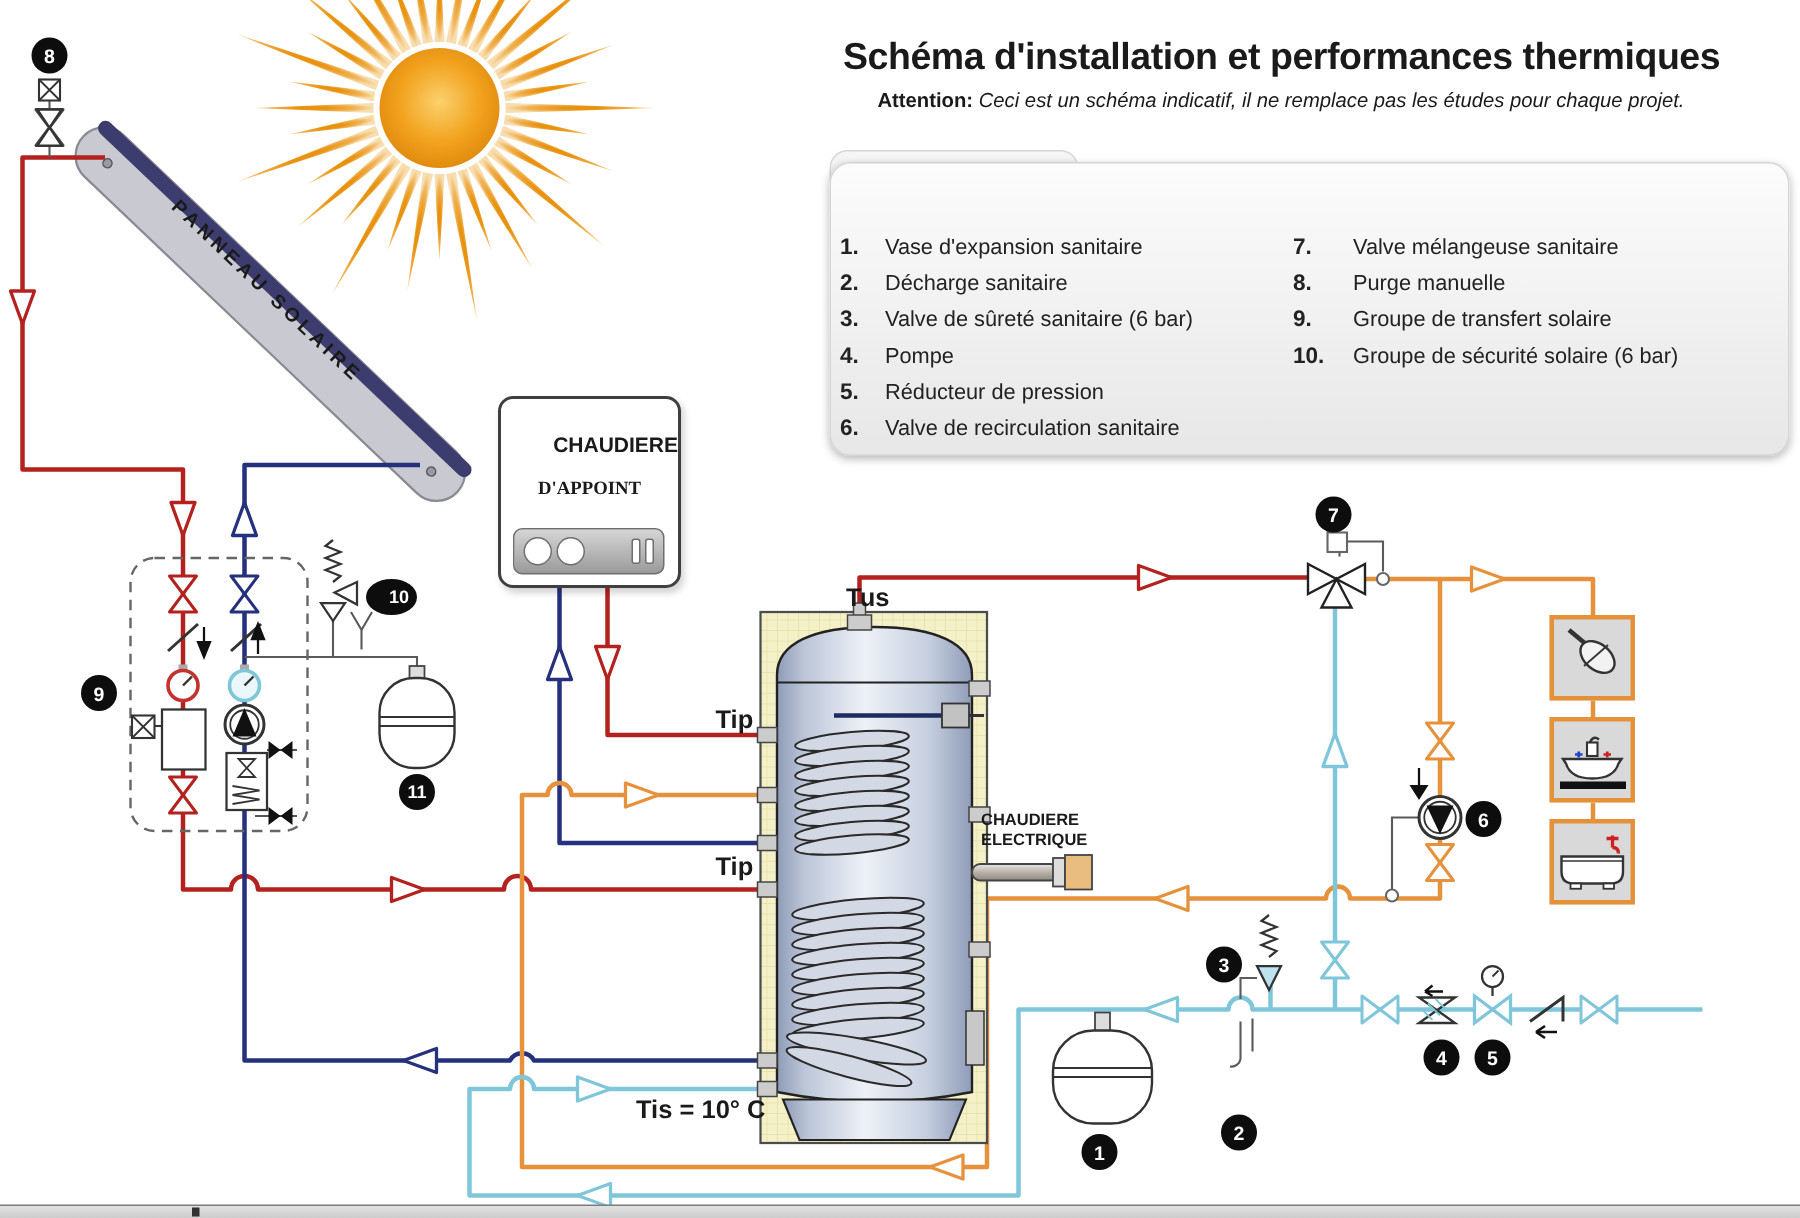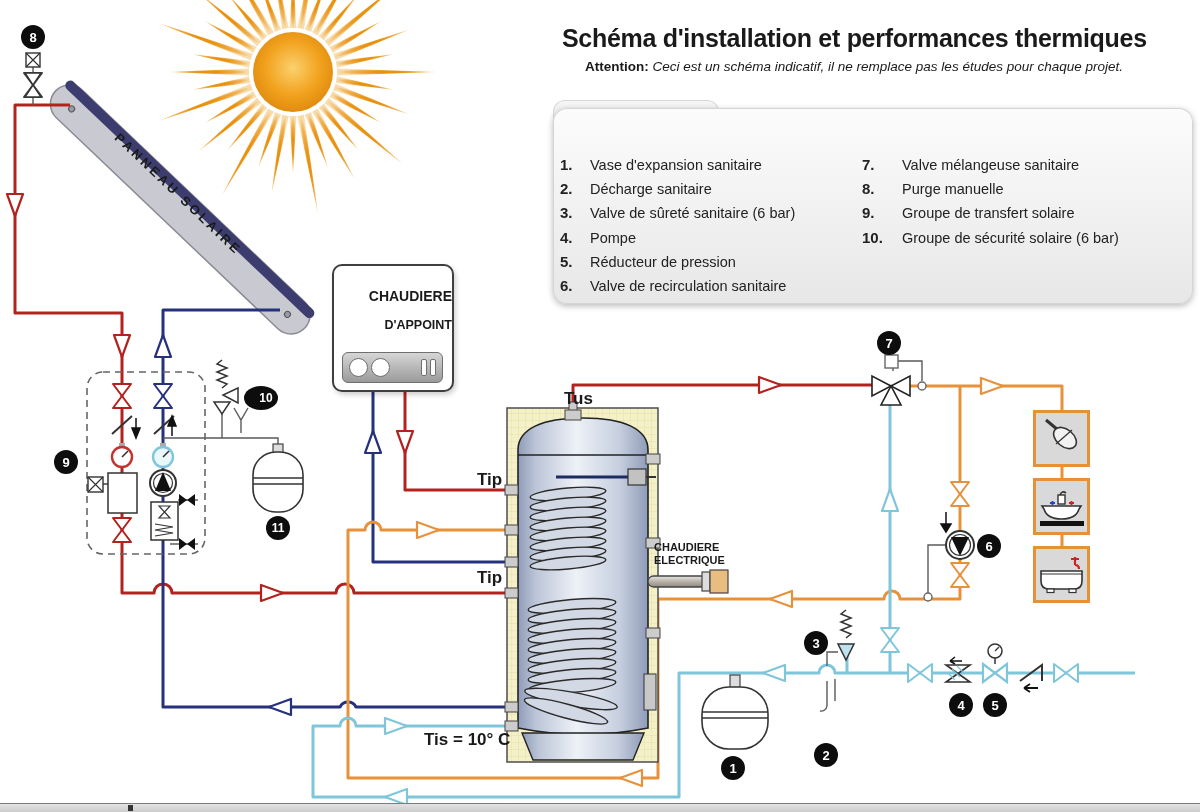--- a/index.html
+++ b/index.html
@@ -27,21 +27,21 @@
   .legend-item{display:flex;align-items:baseline;height:24.2px;font-size:14.5px;color:#222;}
   .legend-item .num{font-weight:bold;font-size:15px;width:30px;flex:none;}
   .legend-col.c2 .num{width:40px;}
 
   .panel-label{font-size:13px;font-weight:bold;letter-spacing:3px;
     transform:rotate(43.6deg);transform-origin:left top;}
 
   .boiler{position:absolute;left:332px;top:264px;width:118px;height:124px;background:#fff;
     border:2.5px solid #3f3f3f;border-radius:10px;box-shadow:2px 3px 5px rgba(0,0,0,.18);}
   .boiler .t1{position:absolute;left:0;width:100%;text-align:right;top:22px;font-size:14px;font-weight:bold;}
-  .boiler .t2{position:absolute;left:0;width:100%;text-align:right;top:52px;font-size:12.5px;font-weight:bold;}
+  .boiler .t2{position:absolute;left:0;width:100%;text-align:center;top:52px;font-size:12.5px;font-weight:bold;font-family:Liberation Serif, serif;}
   .boiler .strip{position:absolute;left:8px;top:86px;width:99px;height:29px;border-radius:6px;
     background:linear-gradient(180deg,#d6d6d6,#9a9a9a);border:1.5px solid #6f6f6f;}
   .boiler .knob{position:absolute;top:4.5px;width:17px;height:17px;border-radius:50%;
     background:#fff;border:1.5px solid #6f6f6f;}
   .boiler .slot{position:absolute;top:6px;width:4px;height:15px;border-radius:2px;
     background:#fff;border:1px solid #6f6f6f;}
 
   .tag{font-weight:600;font-size:17px;}
   .small-bold{font-size:11px;font-weight:bold;line-height:13px;}
   .feed-label{font-size:12px;font-weight:bold;line-height:16px;}

